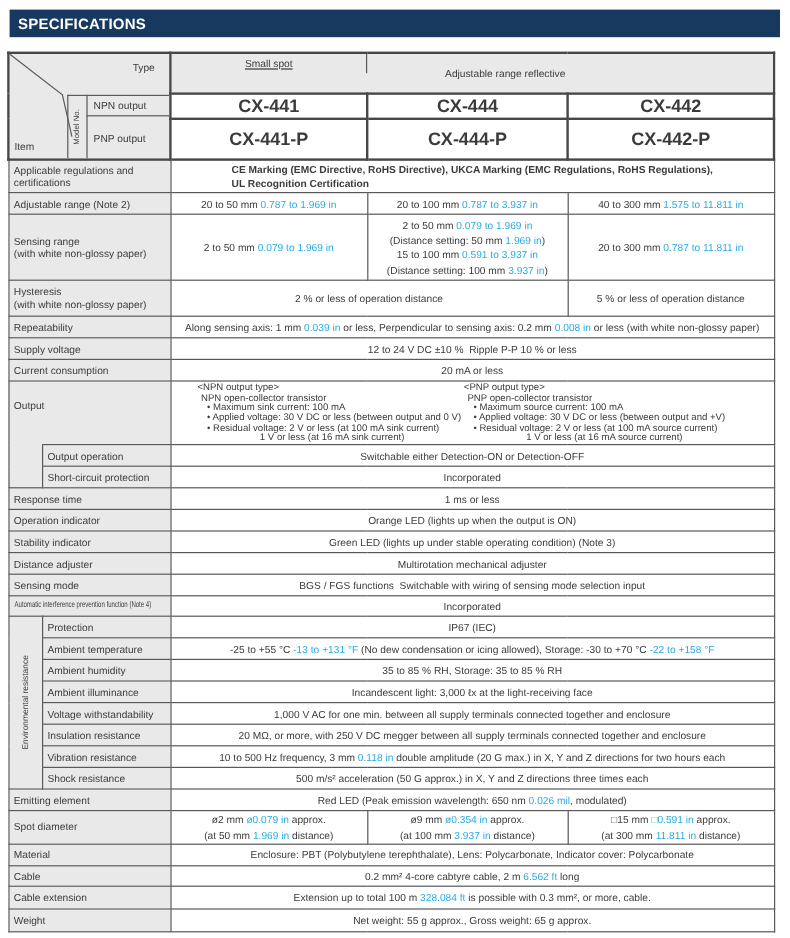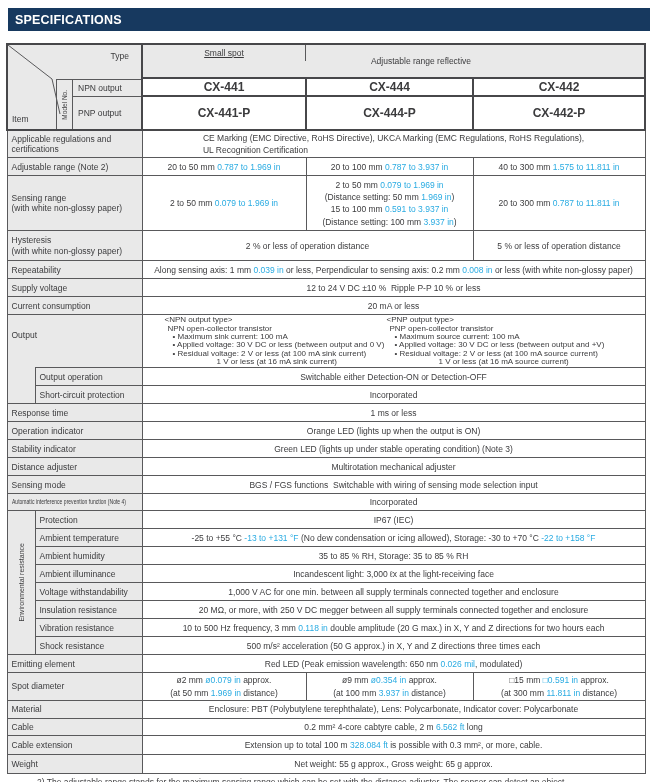--- a/index.html
+++ b/index.html
@@ -37,37 +37,37 @@
     padding-left:5px;border-top:1px solid var(--bc);border-left:1px solid var(--bc);}
   .npnbox{top:34px;height:17px;}
   .pnpbox{top:51px;bottom:0;}
   
   td.typerow{position:relative;padding:0;background:var(--lbl);}
   .adjlbl{position:absolute;inset:0;display:flex;align-items:center;justify-content:center;
     padding-left:55px;}
   .ssbox{position:absolute;left:0;bottom:16px;width:163px;height:17px;
     border-top:1px solid var(--bc);border-right:1px solid var(--bc);
     display:flex;align-items:center;justify-content:center;text-decoration:underline;}
-  td.model{font-weight:bold;font-size:12px;}
+  td.model{font-weight:bold;font-size:15px;}
   
   td.stripA{background:var(--lbl);vertical-align:top;padding:15px 0 0 4px;overflow:visible;}
   td.stripA .ln{white-space:nowrap;}
   td.ghostB{background:var(--lbl);border-left:hidden;}
   td.envA{background:var(--lbl);text-align:center;padding:0;}
   td.envA .rot{display:inline-block;writing-mode:vertical-rl;transform:rotate(180deg);
     font-size:7px;white-space:nowrap;}
   td.smalllbl .ln{font-size:7px;transform:scaleX(.72);transform-origin:0 50%;white-space:nowrap;}
   
   td.outcell{padding:1px 0;margin-top:48px;}
   .outflex{display:flex;padding-left:22px;text-align:left;}
   .outflex .obl{width:222px;flex:0 0 222px;}
   .outflex .obr{flex:1;}
   td.outcell .ln{line-height:8.35px;font-size:8px;white-space:nowrap;}
   
-  .blkin{display:inline-block;text-align:left;}
+  .blkin{display:inline-block;text-align:left;font-weight:bold;}
   .notes{margin:4px 0 0 10px;font-size:8.5px;}
   .notes .ln{line-height:9.5px;}
 </style>
 </head>
 <body>
 
 <div class="banner" style="background: rgb(23, 57, 95);">
   <span>SPECIFICATIONS</span>
 </div>
 

